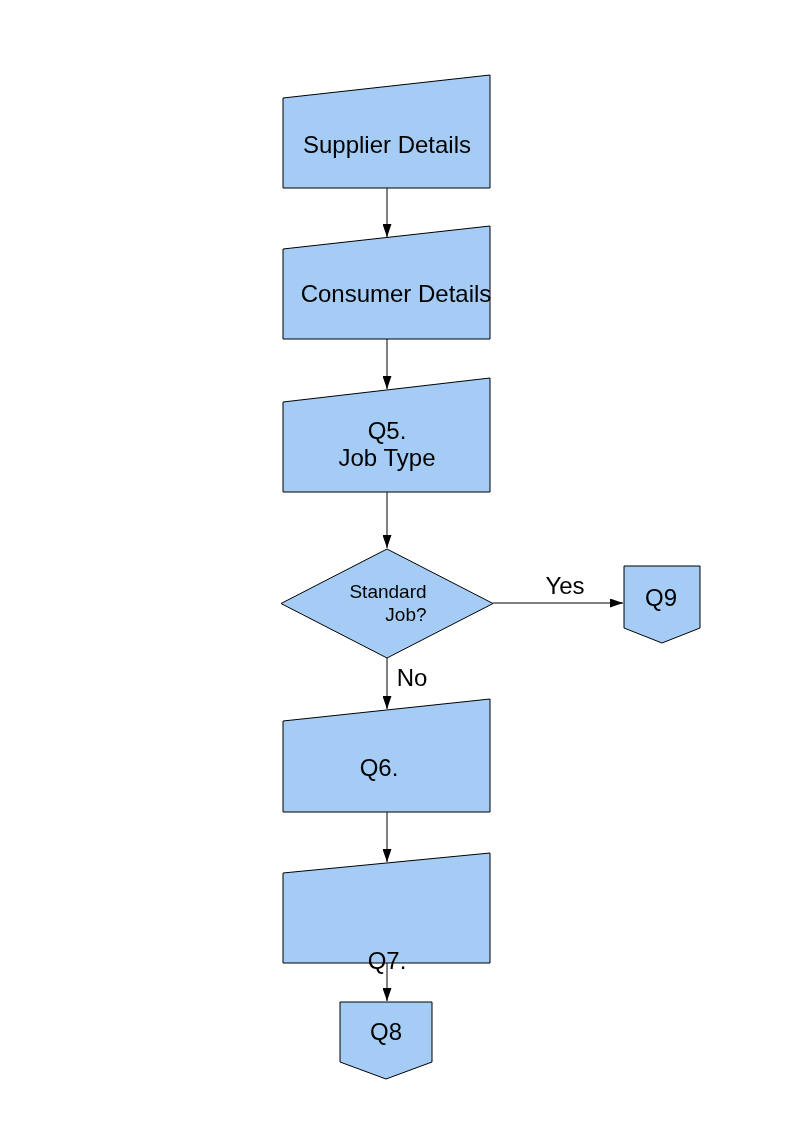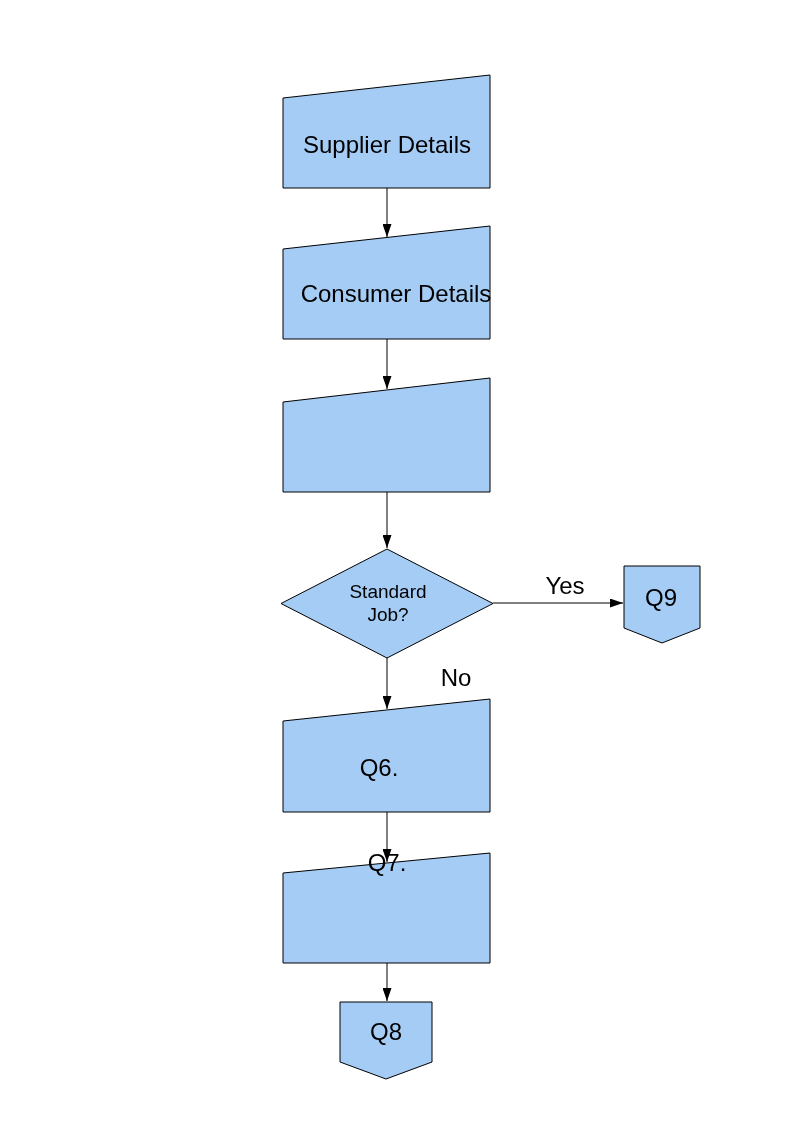--- a/index.html
+++ b/index.html
@@ -72,35 +72,39 @@
     <line class="edge" x1="493" y1="603" x2="623" y2="603" marker-end="url(#arrowhead)"></line>
     <line class="edge" x1="387" y1="658" x2="387" y2="709" marker-end="url(#arrowhead)"></line>
     <line class="edge" x1="387" y1="812" x2="387" y2="862" marker-end="url(#arrowhead)"></line>
     <line class="edge" x1="387" y1="963" x2="387" y2="1001" marker-end="url(#arrowhead)"></line>
   </svg>
 
   <div class="lbl" style="left:387px; top:144px;">Supplier Details</div>
 
   <div class="lbl" style="left:387px; top:293px;margin-left:9px;">Consumer Details</div>
 
+  <div class="lbl" style="left:387px; top:444px;">
+    <div>Q5.</div>
+    <div>Job Type</div>
+  </div>
 
-  <div class="lbl lbl-small" style="left:388px; top:603px;">
+  <div class="lbl lbl-small" style="left:388px; top:603px;text-align:right;">
     <div>Standard</div>
     <div>Job?</div>
   </div>
 
   <div class="lbl" style="left:565px; top:585px;">Yes</div>
 
-  <div class="lbl" style="left:412px; top:677px;margin-left:44px;">No</div>
+  <div class="lbl" style="left:412px; top:677px;">No</div>
 
   <div class="lbl" style="left:661px; top:597px;">Q9</div>
 
   <div class="lbl" style="left:379px; top:767px;">
     <div>Q6.</div>
   </div>
 
-  <div class="lbl" style="left:387px; top:862px;">
+  <div class="lbl" style="left:387px; top:960px;">
     <div>Q7.</div>
   </div>
 
   <div class="lbl" style="left:386px; top:1031px;">Q8</div>
 
 </div>
 
 </body></html>

